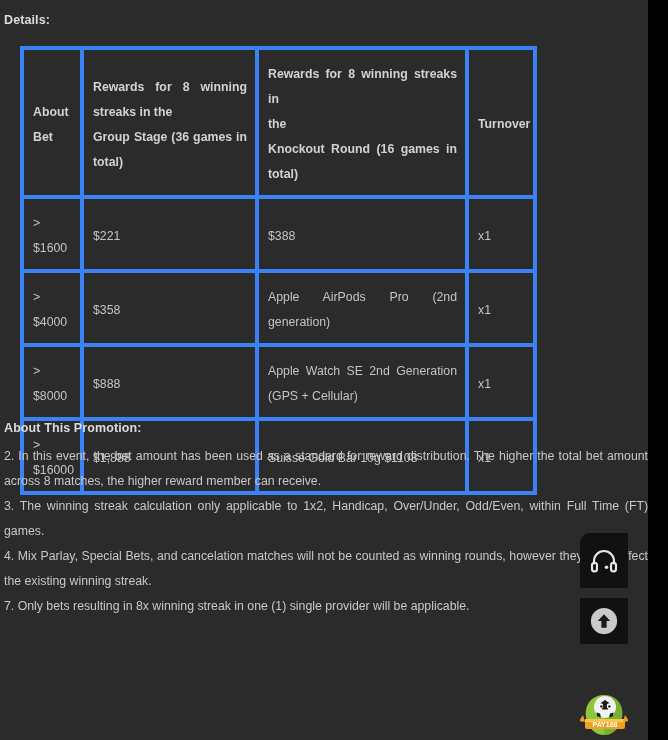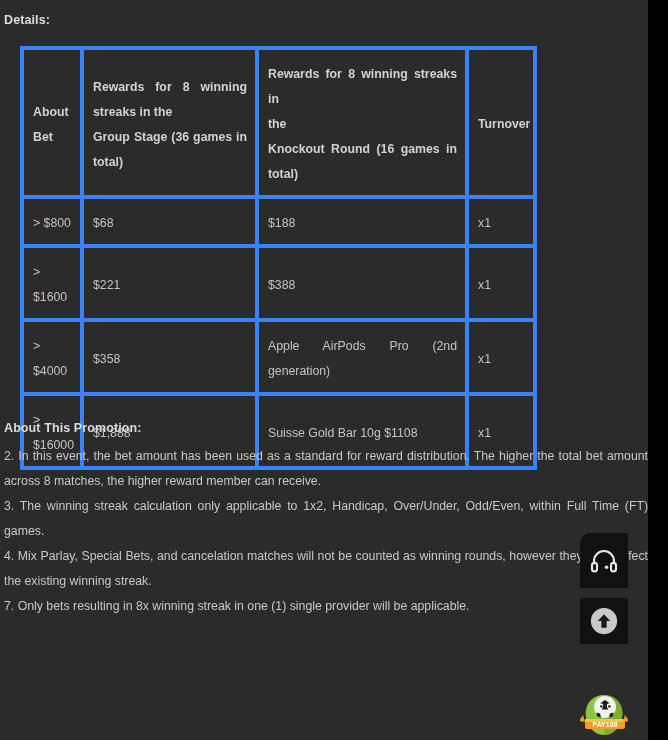--- a/index.html
+++ b/index.html
@@ -181,44 +181,47 @@
           <span class="jline">Rewards for 8 winning streaks in</span>
           <span class="jlast">the</span>
           <span class="jline">Knockout Round (16 games in</span>
           <span class="jlast">total)</span>
         </th>
         <th class="th-turn">Turnover</th>
       </tr>
     </thead>
     <tbody>
 
-      <tr>
-        <td>&gt; $800</td>
-        <td>$68</td>
-        <td>$188</td>
-        <td>x1</td>
-      </tr>
 
       <tr>
         <td>&gt; $1600</td>
         <td>$221</td>
         <td>$388</td>
         <td>x1</td>
       </tr>
 
       <tr>
         <td>&gt; $4000</td>
         <td>$358</td>
         <td class="cell-justify">
           <span class="jline">Apple AirPods Pro (2nd</span>
           <span class="jlast">generation)</span>
         </td>
         <td>x1</td>
       </tr>
 
+      <tr>
+        <td>&gt; $8000</td>
+        <td>$888</td>
+        <td class="cell-justify">
+          <span class="jline">Apple Watch SE 2nd Generation</span>
+          <span class="jlast">(GPS + Cellular)</span>
+        </td>
+        <td>x1</td>
+      </tr>
 
       <tr>
         <td>
           <span class="jlast">&gt;</span>
           <span class="jlast">$16000</span>
         </td>
         <td>$1,888</td>
         <td>Suisse Gold Bar 10g $1108</td>
         <td>x1</td>
       </tr>

